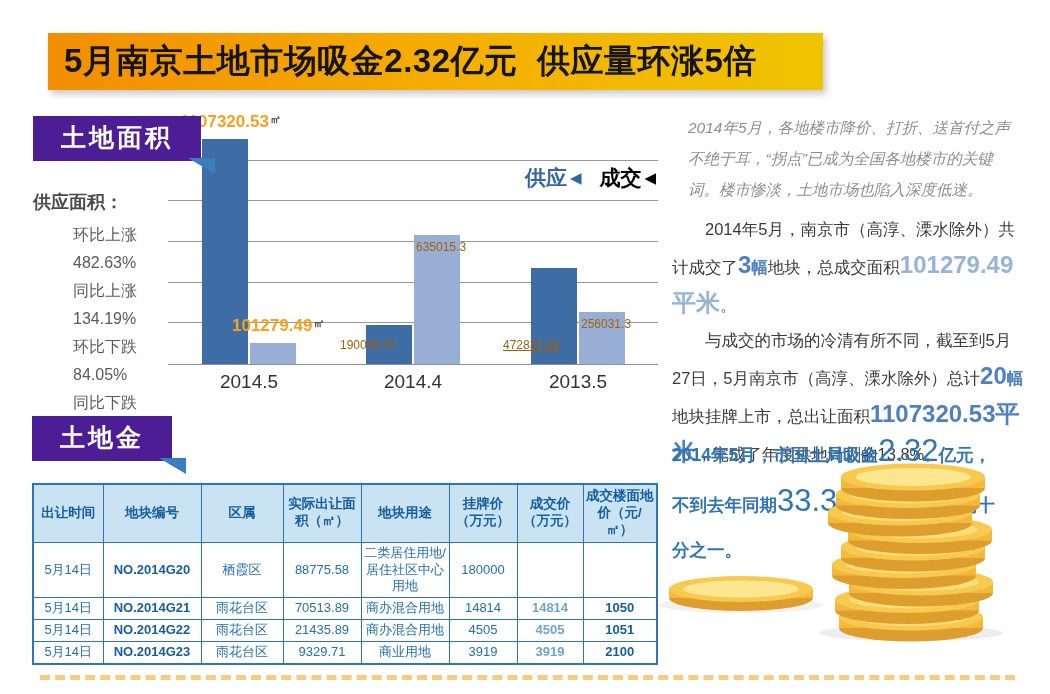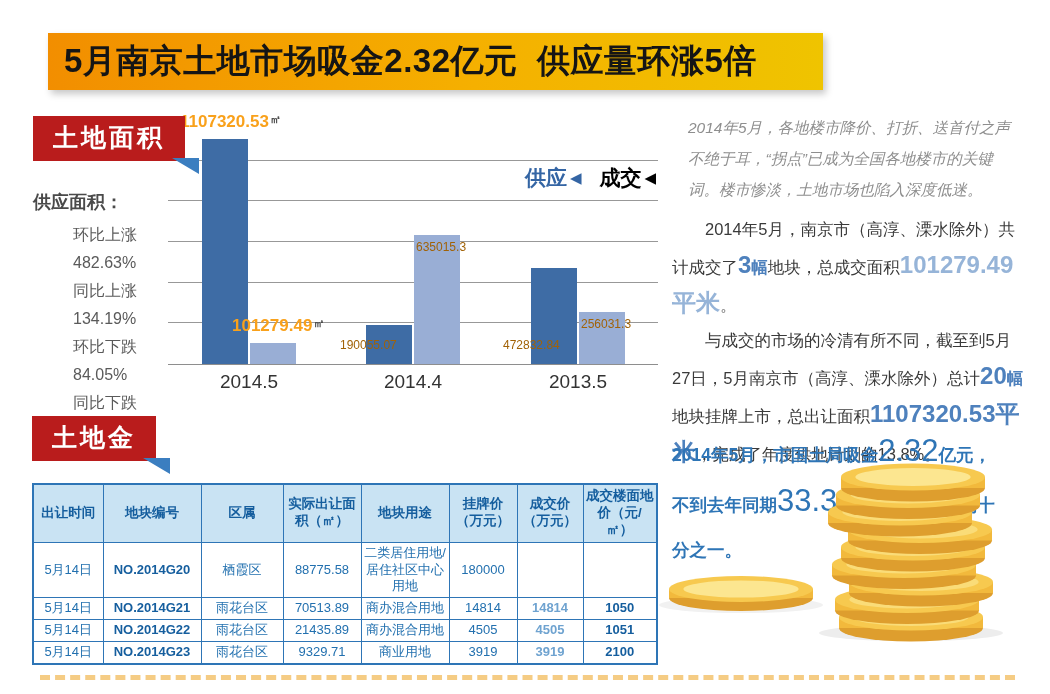--- a/index.html
+++ b/index.html
@@ -15,22 +15,22 @@
     display:flex; align-items:center; padding-left:16px;
     box-shadow:3px 4px 7px rgba(0,0,0,0.22);
   }
   .banner-title { font-size:33px; font-weight:bold; color:#151515; white-space:pre; letter-spacing:0.5px; }
   .masthead {
     position:absolute; right:32px; top:6px; font-size:86px; line-height:1;
     color:#111; font-weight:400; letter-spacing:6px;
   }
   
   .badge {
-    position:absolute; background:#b91c1c; color:#fff; font-size:25px; font-weight:bold;
-    letter-spacing:3px; padding:5px 20px 7px; z-index:3;
+    position:absolute; background:#4c1d95; color:#fff; font-size:25px; font-weight:bold;
+    letter-spacing:3px; padding:5px 28px 7px; z-index:3;
   }
   .badge-area  { left:33px; top:116px; }
   .badge-money { left:32px; top:416px; }
   .badge-tail {
     position:absolute; right:-14px; bottom:-13px; width:27px; height:16px;
     background:#3B7EC0; clip-path:polygon(0 0,100% 0,100% 100%);
   }
   
   .stats { position:absolute; left:33px; top:190px; width:150px; }
   .stat-label { font-size:18px; font-weight:bold; color:#4A4A4A; margin-bottom:7px; }
@@ -112,21 +112,21 @@
   <div class="gridline" style="bottom: 40.6px;"></div>
       <div class="gridline" style="bottom: 81.3px;"></div>
       <div class="gridline" style="bottom: 121.9px;"></div>
       <div class="gridline" style="bottom: 162.6px;"></div>
       <div class="gridline" style="bottom: 203.2px;"></div>
       <div class="bar supply" style="left: 34px; width: 46px; height: 225px;"></div>
       <div class="bar-label lbl-orange" style="left: 12px; bottom: 232px;">1107320.53<span class="unit">㎡</span></div>
       <div class="bar supply" style="left: 198px; width: 46px; height: 38.6px;"></div>
       <div class="bar-label lbl-gray" style="left: 172px; bottom: 12px;">190055.07</div>
       <div class="bar supply" style="left: 363px; width: 46px; height: 96.1px;"></div>
-      <div class="bar-label lbl-gray" style="left: 335px; bottom: 12px;">472832.84</div>
+      <div class="bar-label lbl-gray" style="left: 335px; bottom: 12px; text-decoration: underline;">472832.84</div>
       <div class="bar deal" style="left: 82px; width: 46px; height: 20.6px;"></div>
       <div class="bar-label lbl-orange" style="left: 64px; bottom: 27.6px;">101279.49<span class="unit">㎡</span></div>
       <div class="bar deal" style="left: 246px; width: 46px; height: 129px;"></div>
       <div class="bar-label lbl-gray" style="left: 248px; top: 122px;">635015.3</div>
       <div class="bar deal" style="left: 411px; width: 46px; height: 52px;"></div>
       <div class="bar-label lbl-gray" style="left: 413px; top: 199px;">256031.3</div>
       <div class="x-label" style="left: 21px;">2014.5</div>
       <div class="x-label" style="left: 185px;">2014.4</div>
       <div class="x-label" style="left: 350px;">2013.5</div>
     </div>

